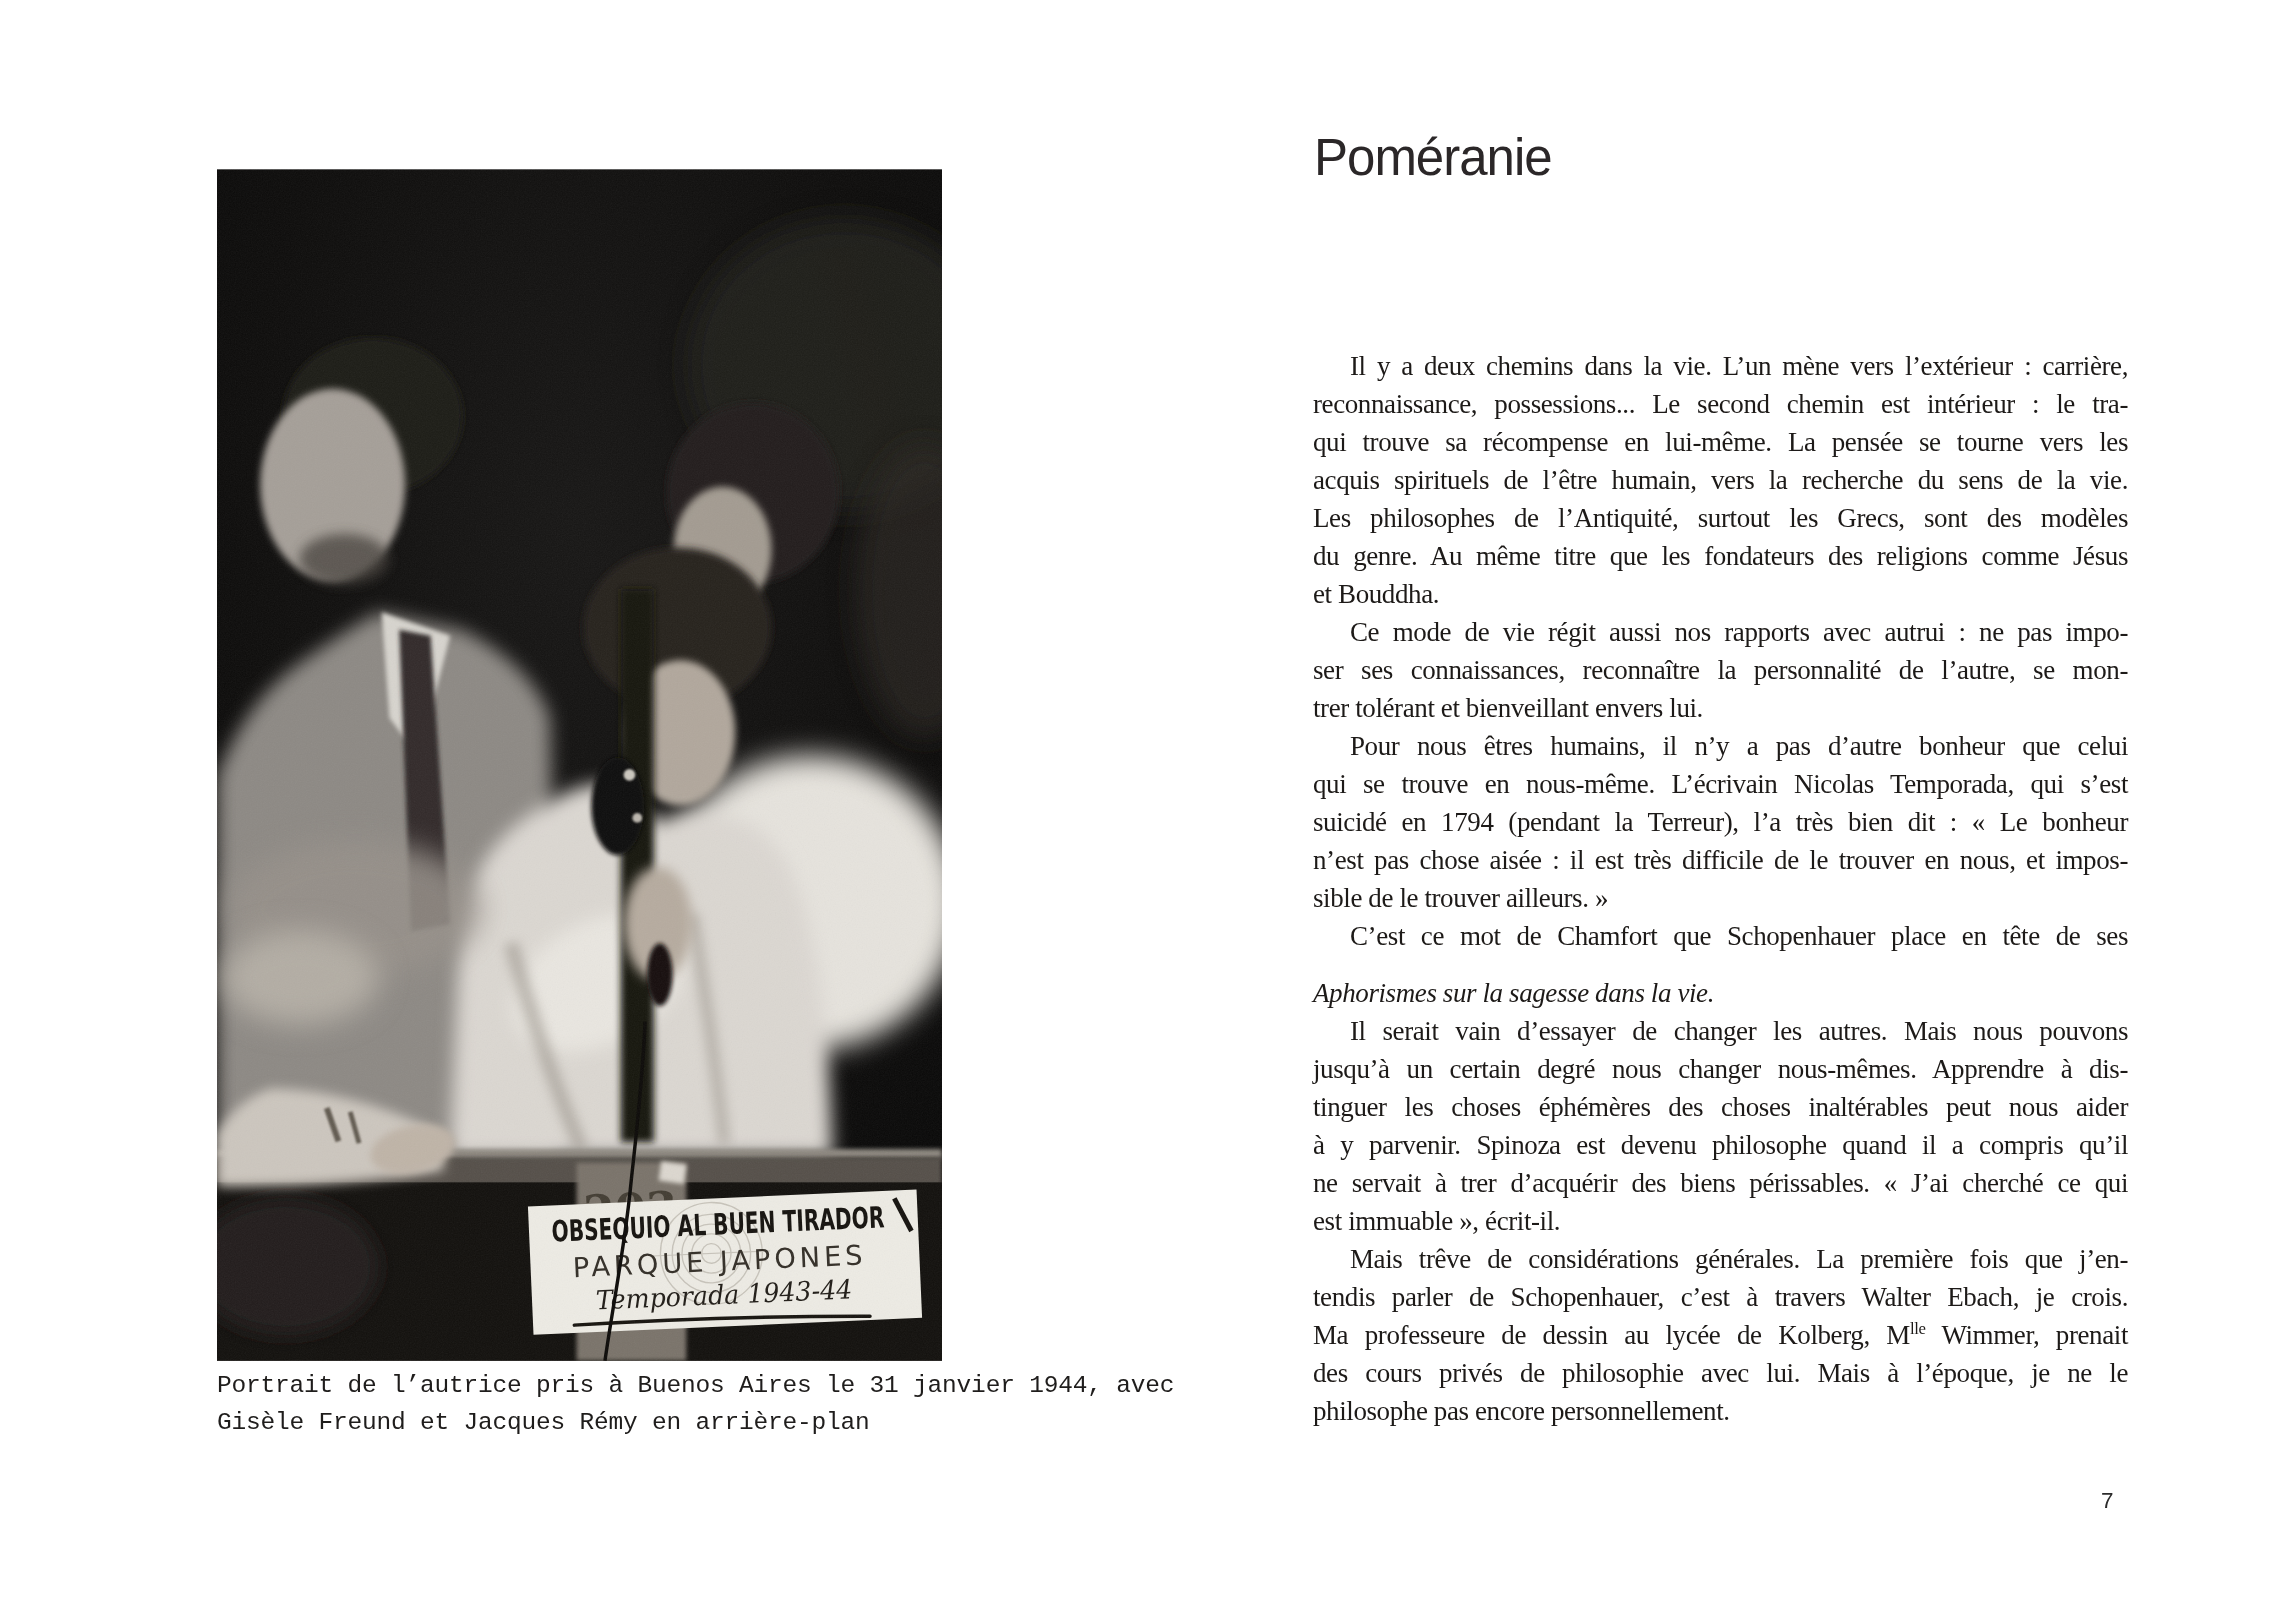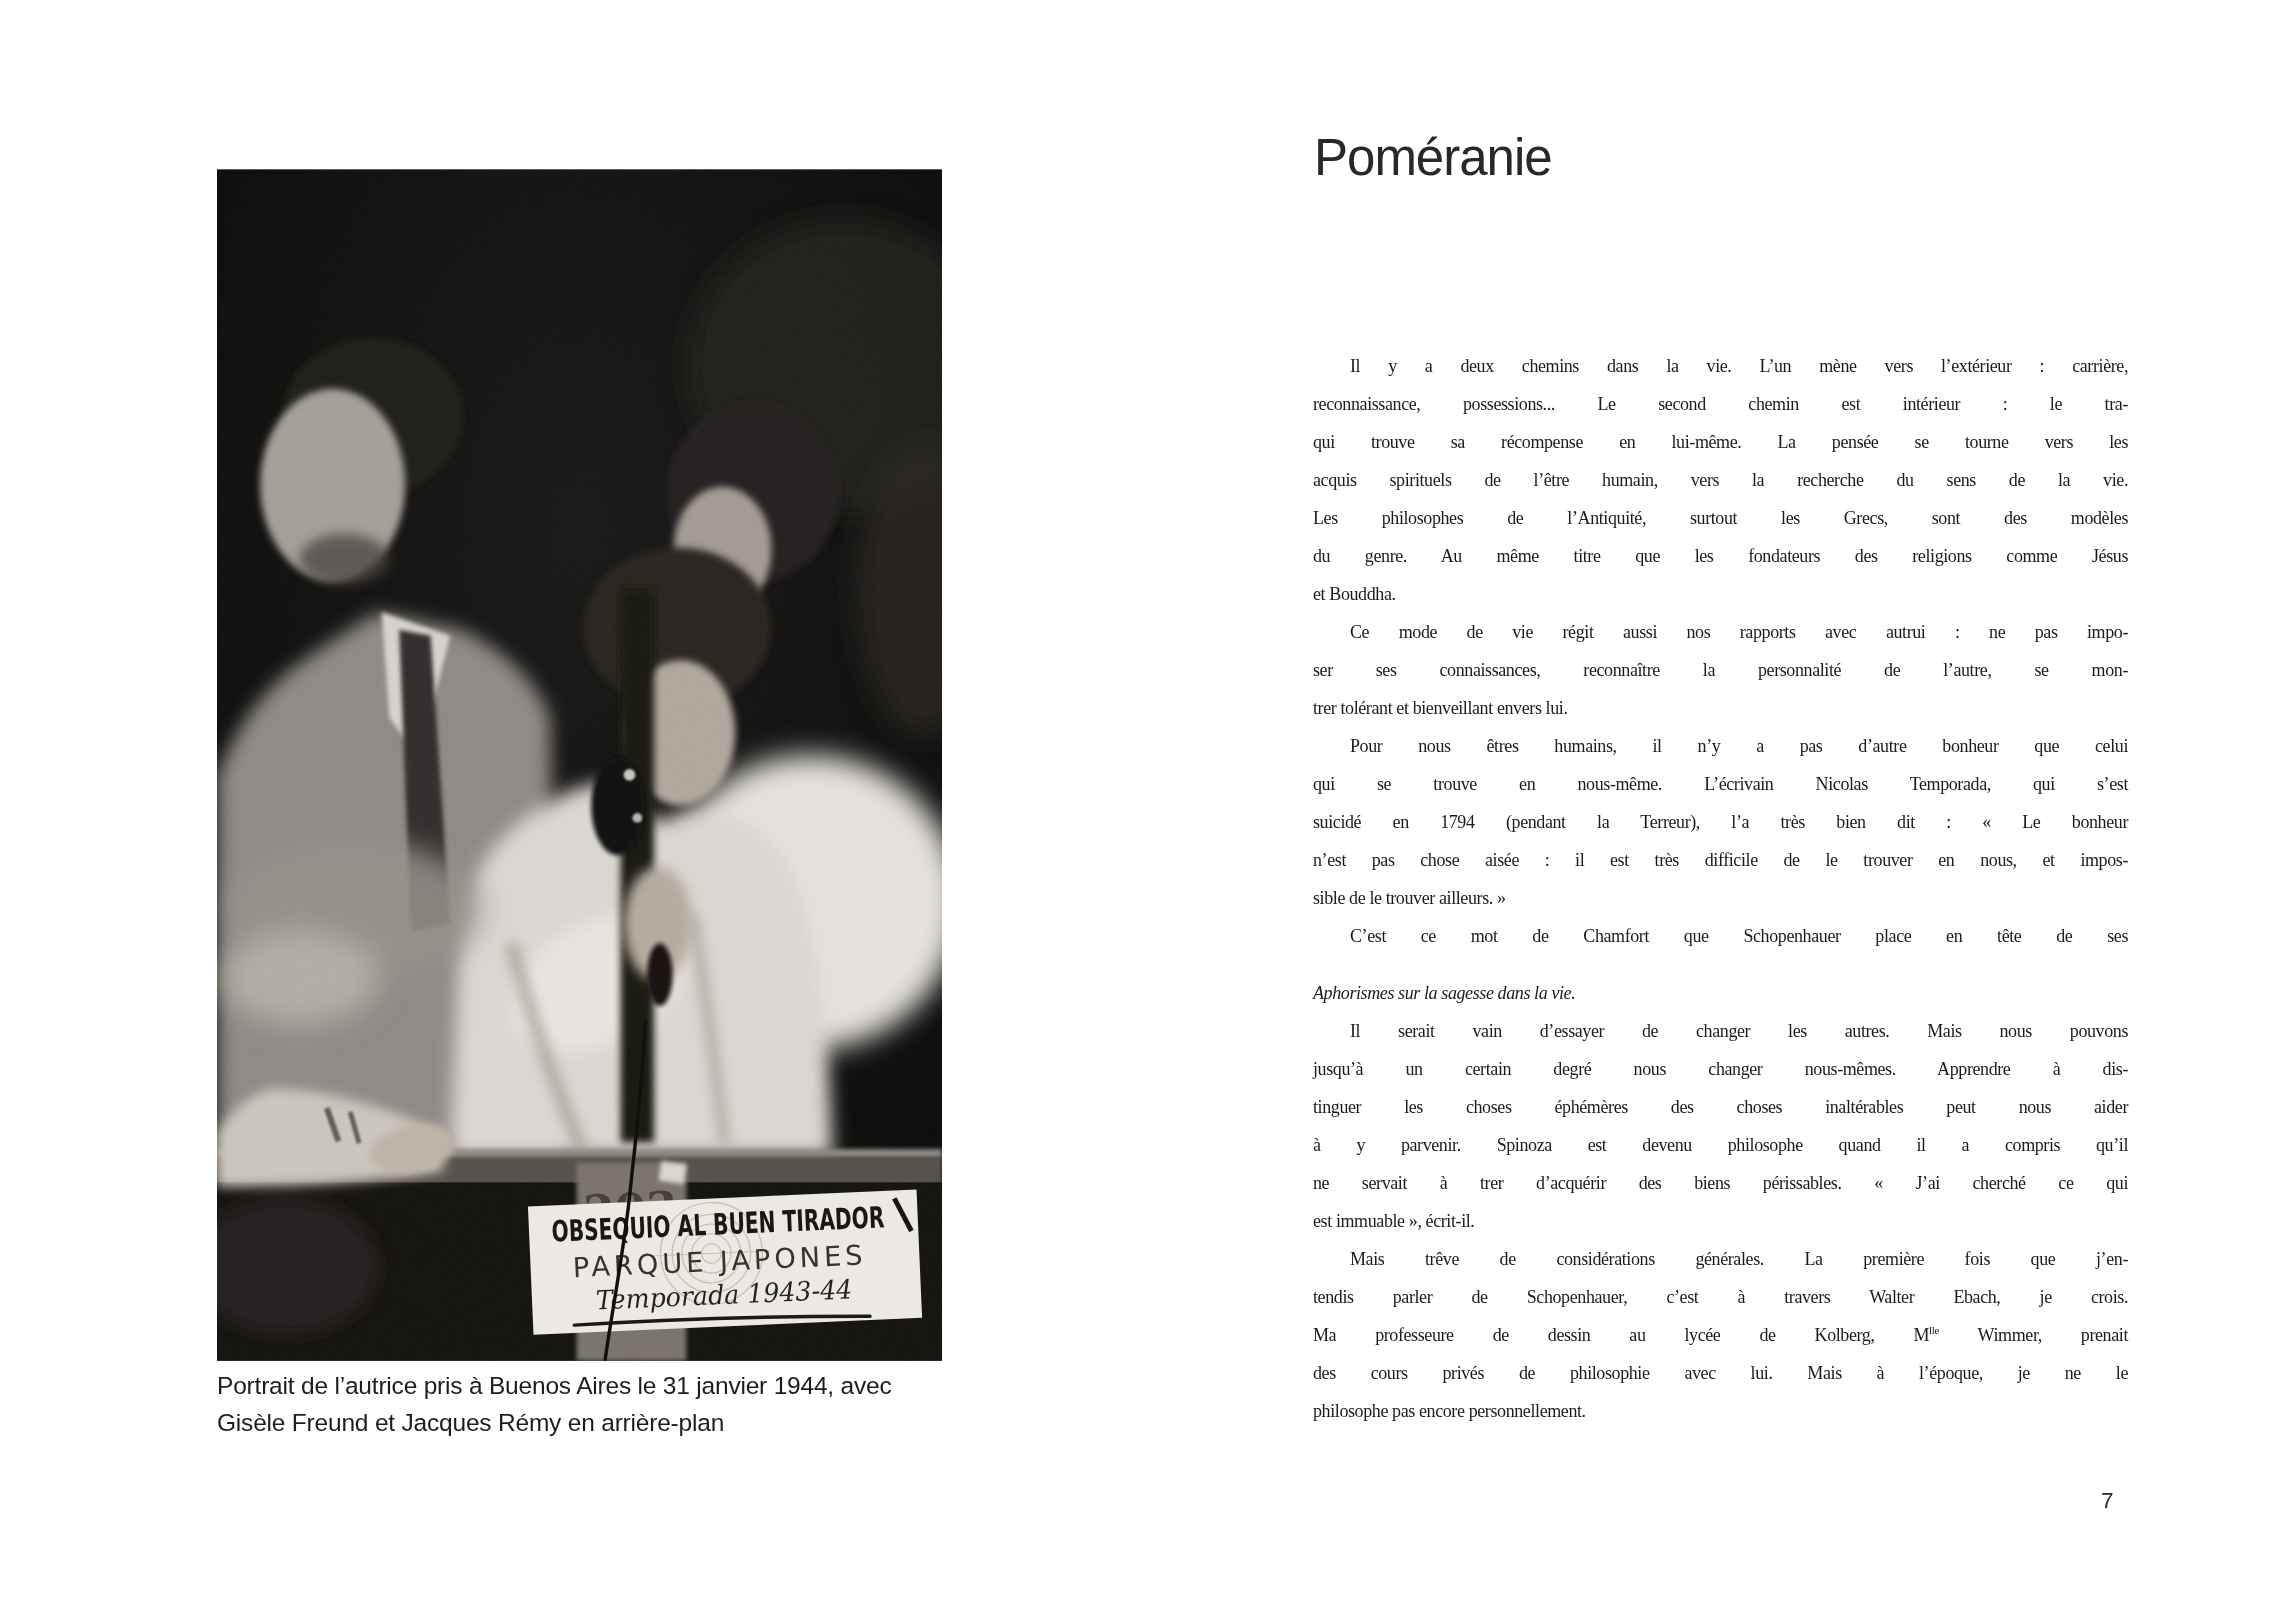--- a/index.html
+++ b/index.html
@@ -1,29 +1,29 @@
 <!DOCTYPE html>
 <html><head>
 <meta charset="utf-8">
 <style>
   html,body{margin:0;padding:0;background:#ffffff;}
   .spread{position:relative;width:2285px;height:1621px;background:#ffffff;overflow:hidden;
           font-family:"Liberation Serif", serif;}
   
   .photo{position:absolute;left:217px;top:169px;width:725px;height:1192px;display:block;}
   .caption{position:absolute;left:217px;top:1367px;width:784px;
-           font-family:Liberation Sans, sans-serif;font-size:24.5px;line-height:37px;
+           font-family:Liberation Mono, monospace;font-size:24.5px;line-height:37px;
            letter-spacing:-0.2px;color:#1f1d1c;}
   .caption div{white-space:nowrap;}
   
   .chapter-title{position:absolute;left:1314px;top:132px;
                  font-family:"Liberation Sans", sans-serif;font-size:51px;line-height:51px;
                  letter-spacing:-1px;font-weight:400;color:#2b2728;}
   .body-text{position:absolute;left:1313px;top:347px;width:815px;
-             font-size:18px;line-height:38px;letter-spacing:-0.4px;color:#1d1a18;}
+             font-size:27px;line-height:38px;letter-spacing:-0.4px;color:#1d1a18;}
   .bl{text-align:justify;text-align-last:justify;-moz-text-align-last:justify;}
   .bl.last{text-align:right;text-align-last:left;-moz-text-align-last:left;}
   .bl.ind{text-indent:37px;}
   .bl.it{font-style:italic;margin-top:19px;}
   .bl sup{font-size:0.62em;line-height:0;vertical-align:super;}
   .pageno{position:absolute;left:2101px;top:1488px;
           font-family:"Liberation Sans", sans-serif;font-size:22.5px;color:#2b2b2b;}
 </style>
 </head>
 <body>

